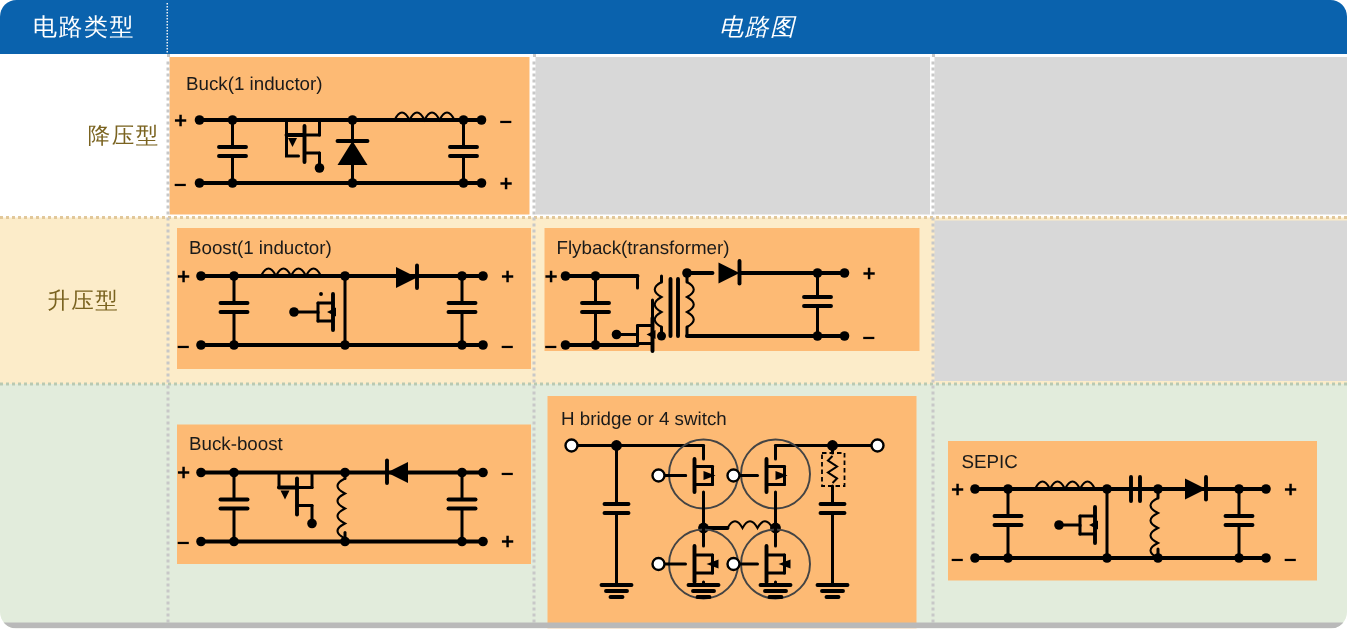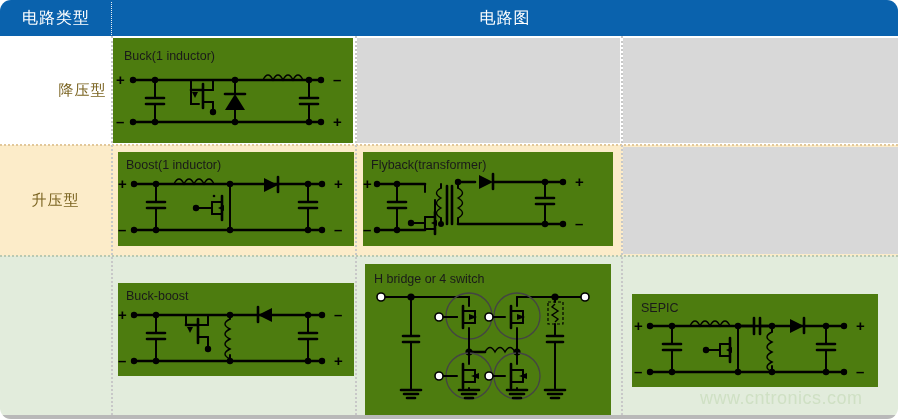--- a/index.html
+++ b/index.html
@@ -4,21 +4,21 @@
 <style>
   html,body{margin:0;padding:0;background:#ffffff;}
   body{font-family:"Liberation Sans","DejaVu Sans",sans-serif;}
   #page{position:relative;width:898px;height:419px;overflow:hidden;background:#ffffff;border-radius:11px;}
 
   
   .hdr{position:absolute;left:0;top:0;width:898px;height:36px;background:#0a62ad;}
   .hdr .cell{position:absolute;top:0;height:36px;display:flex;align-items:center;justify-content:center;
              color:#ffffff;font-size:16px;letter-spacing:1px;}
   .hdr .c1{left:0;width:112px;}
-  .hdr .c2{left:112px;width:786px;}
+  .hdr .c2{left:112px;width:786px;font-style:italic;}
   .hdr .vsep{position:absolute;left:111px;top:2px;width:0;height:33px;
              border-left:1px dotted #e9eef3;}
 
   
   .row{position:absolute;left:0;width:898px;}
   #row1{top:36px;height:109px;background:#ffffff;}
   #row2{top:145px;height:111px;background:#fcecc9;}
   #row3{top:256px;height:163px;background:#e2ecdc;}
 
   .rowsep{position:absolute;left:0;width:898px;height:0;border-top:2px dotted #cfcfcf;}
@@ -35,21 +35,21 @@
   
   .rowlabel{position:absolute;left:0;width:111px;display:flex;align-items:center;justify-content:center;
             color:#7a6320;font-size:15px;letter-spacing:1px;}
   #lab1{top:36px;height:109px;padding-left:27px;}
   #lab2{top:145px;height:111px;}
   #lab3{top:256px;height:163px;}
 
   
   .cell{position:absolute;}
   .gray{background:#d8d8d8;}
-  .card{position:absolute;background:#4d7c0f;}
+  .card{position:absolute;background:#fdba74;}
   .cardtitle{position:absolute;font-size:12.5px;color:#1a1a1a;white-space:nowrap;}
 
   
   #r1c2{left:357px;top:38px;width:263px;height:105px;}
   #r1c3{left:623px;top:38px;width:275px;height:105px;}
   
   #r2c3{left:623px;top:147px;width:275px;height:107px;}
   
   .wm{position:absolute;left:700px;top:388px;font-size:18px;color:#cfe0c4;letter-spacing:.5px;}
 
@@ -181,21 +181,21 @@
       <circle class="dot" cx="112" cy="78" r="3.2"></circle>
       <circle class="dot" cx="190" cy="78" r="3.2"></circle>
       <circle class="dot" cx="204" cy="78" r="3.2"></circle>
       <text class="pm" x="0" y="37">+</text>
       <text class="pm" x="0" y="83">–</text>
       <text class="pm" x="216" y="37">+</text>
       <text class="pm" x="216" y="83">–</text>
     </svg>
   </div>
 
-  <div class="card" style="left:363px;top:152px;width:250px;height:94px;">
+  <div class="card" style="left:363px;top:152px;width:250px;height:82px;">
     <div class="cardtitle" style="left:8px;top:6px;">Flyback(transformer)</div>
     <svg width="250" height="94" viewBox="0 0 250 94">
 
       <path class="wt" d="M14 32 H 62"></path>
       <path class="wt" d="M14 78 H 62"></path>
       <path class="w" d="M34 32 V 50"></path>
       <path class="wt" d="M25 50 H 43"></path>
       <path class="wt" d="M25 56 H 43"></path>
       <path class="w" d="M34 56 V 78"></path>
       <path class="w" d="M62 32 V 40"></path>
@@ -450,15 +450,14 @@
     </svg>
   </div>
 
   <div class="rowsep" id="sep1"></div>
   <div class="rowsep" id="sep2"></div>
   <div class="vline" id="v1"></div>
   <div class="vline" id="v2"></div>
   <div class="vline" id="v3"></div>
   <div id="botline"></div>
 
-  <div class="wm">www.cntronics.com</div>
 
 </div>
 
 </body></html>

